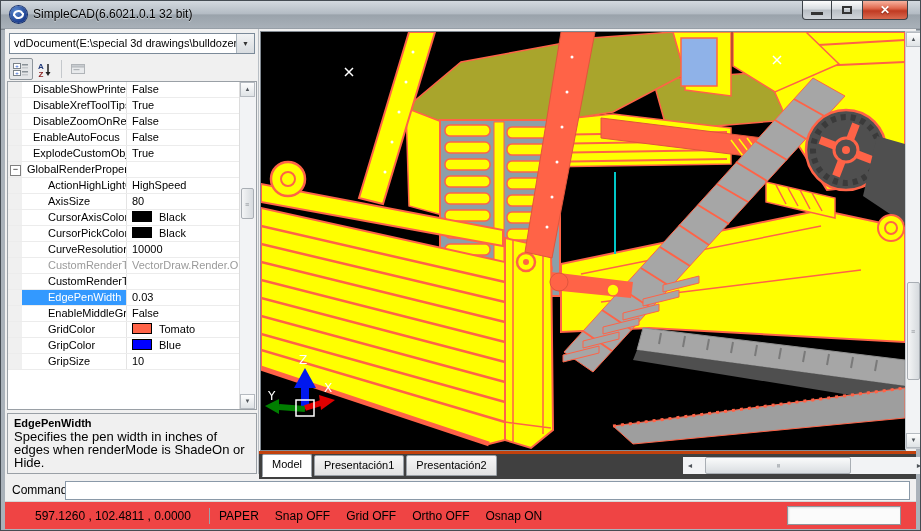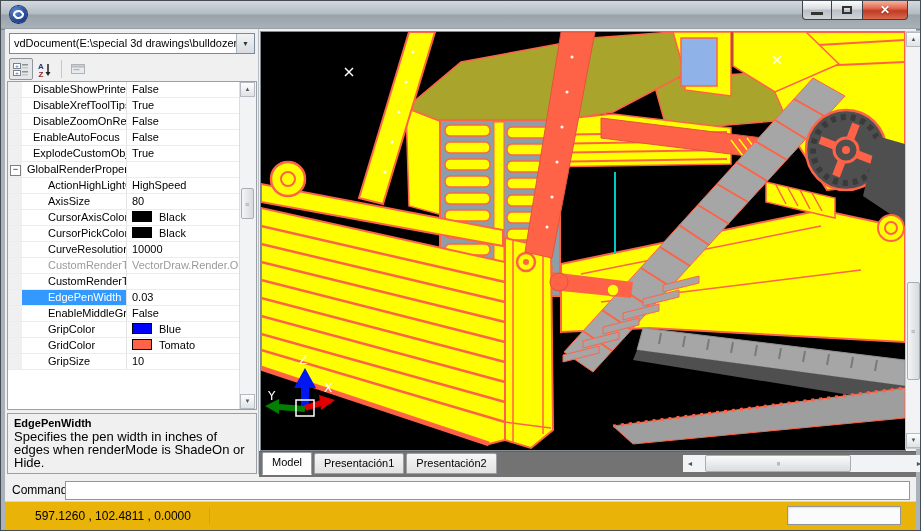--- a/index.html
+++ b/index.html
@@ -54,52 +54,53 @@
   .grip-h{position:absolute;left:50%;top:50%;transform:translate(-50%,-50%);letter-spacing:1px;font-size:7px;color:#8a8f95;}
   
   .descpanel{position:absolute;left:2px;top:384px;width:250px;height:61px;background:#f0f0f0;border:1px solid #9aa0a6;box-sizing:border-box;padding:3px 6px;}
   .desc-title{font-size:11px;font-weight:bold;color:#000;}
   .desc-text{font-size:13px;color:#000;margin-top:1px;line-height:13px;width:238px;}
   
   .drawarea{position:absolute;left:254px;top:0;right:0;height:447px;background:#f0f0f0;}
   .viewport{position:absolute;left:1px;top:2px;width:644px;height:418px;background:#000;border:1px solid #828a92;box-sizing:content-box;}
   .viewport svg{display:block;}
   .vscroll{position:absolute;left:646px;top:2px;width:16px;height:418px;background:#f2f3f5;border:1px solid #c8cdd2;box-sizing:border-box;}
-  .tabstrip{position:absolute;left:0;top:422px;right:0;height:25px;background:#737373;border-top:1px solid #c2410c;}
+  .tabstrip{position:absolute;left:0;top:422px;right:0;height:25px;background:#404040;border-top:3px solid #c2410c;}
   .tabs{position:absolute;left:3px;top:1px;display:flex;}
   .tab{height:18px;margin-right:2px;padding:1px 9px 0;background:linear-gradient(#f6f6f6,#e2e2e2);border:1px solid #9aa0a6;border-radius:2px 2px 0 0;font-size:11px;line-height:17px;color:#000;}
   .tab.active{background:#fff;height:20px;margin-top:-1px;border-bottom:1px solid #fff;}
   .hscroll{position:absolute;left:424px;top:3px;width:243px;height:17px;background:#f2f3f5;}
   .hs-arrow{position:absolute;top:0;width:14px;height:17px;text-align:center;font-size:7px;line-height:17px;color:#4f545a;}
   .hs-thumb{position:absolute;left:22px;top:0;width:146px;height:17px;background:linear-gradient(#fafbfb,#d9dde1);border:1px solid #a9aeb4;border-radius:2px;box-sizing:border-box;}
   
   .commandrow{position:absolute;left:0;top:450px;right:0;height:22px;background:#f0f0f0;}
   .cmd-label{position:absolute;left:7px;top:4px;font-size:12px;color:#000;}
   .cmd-input{position:absolute;left:60px;top:2px;right:6px;height:17px;background:#fff;border:1px solid #8a99a8;font-size:12px;padding:0 3px;font-family:"Liberation Sans",sans-serif;}
-  .statusbar{position:absolute;left:0;top:472px;right:0;height:27px;background:#eab308;border-top:1px solid #d5d5d5;display:flex;align-items:center;font-size:12px;color:#000;}
+  .statusbar{position:absolute;left:0;top:472px;right:0;height:27px;background:#ef4444;border-top:1px solid #d5d5d5;display:flex;align-items:center;font-size:12px;color:#000;}
   .coords{margin-left:30px;width:150px;white-space:nowrap;}
   .st-sep{width:1px;height:16px;background:#9aa2aa;margin-left:24px;}
   .toggles{display:flex;margin-left:9px;}
   .toggle{margin-right:16px;white-space:nowrap;}
   .menus{display:flex;margin-left:34px;align-items:center;}
   .menu{display:flex;align-items:center;margin-right:17px;white-space:nowrap;}
   .menu .dda{font-size:6px;color:#333;margin-left:9px;}
   .st-box{margin-left:auto;margin-right:15px;width:112px;height:17px;background:#fbfbfb;border:1px solid #8f959b;box-shadow:inset 1px 1px 2px rgba(0,0,0,.12);}
 </style>
 </head>
 <body>
 
 <div class="window">
 
   <div class="titlebar">
     <div class="app-icon">
       <svg width="13" height="13" viewBox="0 0 13 13">
           <path d="M2,8 A4.5 4.5 0 0 1 10.5,5.5 M11,5 A4.5 4.5 0 0 1 2.5,7.5" stroke="#fff" stroke-width="2" fill="none"></path>
         </svg>
     </div>
+    <span class="title-text">SimpleCAD(6.6021.0.1  32 bit)</span>
     <div class="winbtns">
       <div class="wbtn min">
           <span class="glyph-min"></span>
         </div>
       <div class="wbtn max">
           <span class="glyph-max"></span>
         </div>
       <div class="wbtn close">
           <span class="glyph-close">✕</span>
         </div>
@@ -219,27 +220,27 @@
               <div class="pname"><span>EdgePenWidth</span></div>
               <div class="pval"><span>0.03</span></div>
             </div>
             <div class="prow indent-2">
               <div class="pstrip"></div>
               <div class="pname"><span>EnableMiddleGripl</span></div>
               <div class="pval"><span>False</span></div>
             </div>
             <div class="prow indent-2">
               <div class="pstrip"></div>
+              <div class="pname"><span>GridColor</span></div>
+              <div class="pval"><span class="swatch" style="background: rgb(255, 99, 71);"></span><span>Tomato</span></div>
+            </div>
+            <div class="prow indent-2">
+              <div class="pstrip"></div>
               <div class="pname"><span>GripColor</span></div>
               <div class="pval"><span class="swatch" style="background: rgb(0, 0, 255);"></span><span>Blue</span></div>
-            </div>
-            <div class="prow indent-2">
-              <div class="pstrip"></div>
-              <div class="pname"><span>GridColor</span></div>
-              <div class="pval"><span class="swatch" style="background: rgb(255, 99, 71);"></span><span>Tomato</span></div>
             </div>
             <div class="prow indent-2">
               <div class="pstrip"></div>
               <div class="pname"><span>GripSize</span></div>
               <div class="pval"><span>10</span></div>
             </div>
           </div>
         <div class="sb-v">
           <div class="sb-arrow" style="top:0;">▲</div>
           <div class="sb-thumb-v" style="top:106px;height:31px;">
@@ -420,16 +421,24 @@
     </div>
 
     <div class="commandrow">
       <span class="cmd-label">Command:</span>
       <input class="cmd-input" type="text" value="" style="">
     </div>
 
     <div class="statusbar">
       <span class="coords">597.1260 , 102.4811 , 0.0000</span>
       <span class="st-sep"></span>
+      <div class="toggles">
+
+      <span class="toggle"><span>PAPER</span></span>
+          <span class="toggle"><span>Snap OFF</span></span>
+          <span class="toggle"><span>Grid OFF</span></span>
+          <span class="toggle"><span>Ortho OFF</span></span>
+          <span class="toggle"><span>Osnap ON</span></span>
+        </div>
       <div class="st-box"></div>
     </div>
   </div>
 </div>
 
 </body></html>

